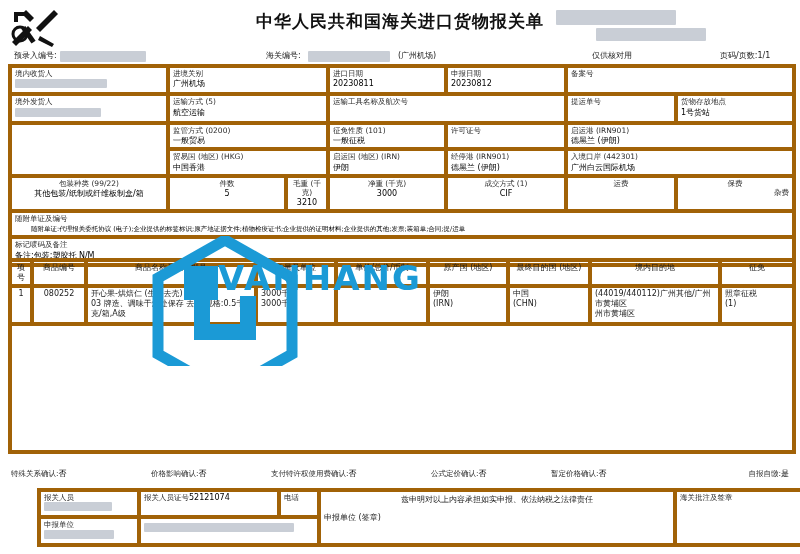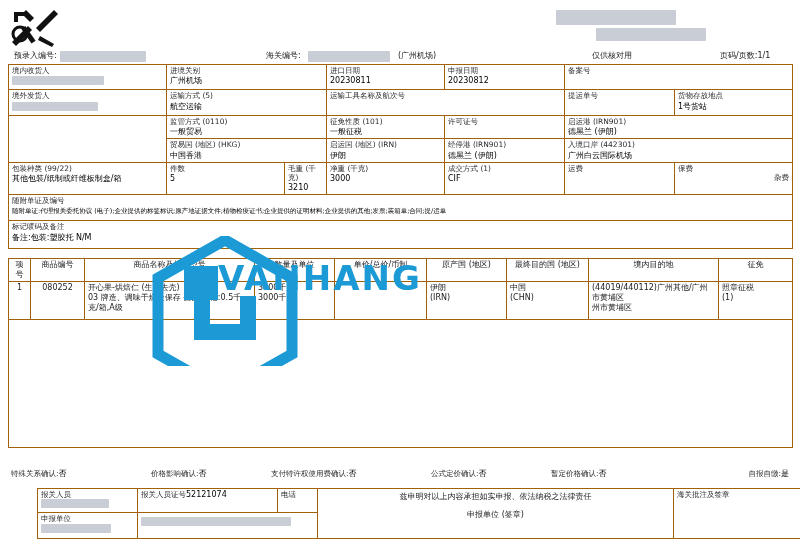--- a/index.html
+++ b/index.html
@@ -31,21 +31,21 @@
     border-radius:1px;
   }
 
   
   .tbl{
     position:absolute;
     border-collapse:collapse;
     table-layout:fixed;
   }
   .tbl td{
-    border:1px solid #a16207;
+    border:4px solid #a16207;
     vertical-align:top;
     padding:1px 3px;
     line-height:1.25;
     font-size:8px;
     height:12px;
   }
   .nb{border:none !important;}
   .lab{display:block;color:#2b2b2b;font-size:7.5px;}
   .value{display:block;color:#000;font-size:8px;margin-top:1px;}
 
@@ -58,41 +58,42 @@
   .wm-text{
     position:absolute;left:218px;top:258px;
     font-size:34px;font-weight:bold;color:#1b9ad6;letter-spacing:2px;
     font-family:"DejaVu Sans","Liberation Sans",sans-serif;
   }
   .wm-sub{
     position:absolute;left:190px;top:300px;
     font-size:21px;font-weight:bold;color:#1b9ad6;letter-spacing:6px;
   }
   .hexwrap{position:absolute;left:150px;top:236px;}
-  .tiny{font-size:6.5px;}
+  .tiny{font-size:6.5px;margin-left:16px;}
 </style>
 </head>
 <body>
 
 <div class="sheet">
 
   <div class="logo">
     <svg width="52" height="40" viewBox="0 0 52 40">
       <g fill="#111">
         <path d="M4 4 L14 4 L14 8 L8 8 L8 14 L4 14 Z"></path>
         <path d="M16 2 L24 10 L20 14 L12 6 Z"></path>
         <circle cx="10" cy="26" r="7" fill="none" stroke="#111" stroke-width="3"></circle>
         <path d="M26 20 L44 2 L48 6 L30 24 Z"></path>
         <path d="M30 28 L44 36 L42 39 L28 32 Z"></path>
         <rect x="16" y="18" width="5" height="18" transform="rotate(-35 18 27)"></rect>
         <path d="M2 34 L18 18 L22 22 L6 38 Z"></path>
       </g>
     </svg>
   </div>
 
+  <div class="title">中华人民共和国海关进口货物报关单</div>
   <div class="redact" style="position:absolute;left:556px;top:10px;width:120px;height:15px;"></div>
   <div class="redact" style="position:absolute;left:596px;top:28px;width:110px;height:13px;"></div>
 
   <div class="metarow">
     <span class="m" style="left:6px;">预录入编号:</span>
     <span class="m redact" style="left:52px;top:1px;width:86px;height:11px;"></span>
 
     <span class="m" style="left:258px;">海关编号:</span>
     <span class="m redact" style="left:300px;top:1px;width:82px;height:11px;"></span>
 
@@ -158,21 +159,21 @@
         <span class="lab">货物存放地点</span>
         <span class="value">1号货站</span>
       </td>
     </tr>
 
     <tr style="height:22px;">
       <td colspan="2" rowspan="2">
         <span class="lab">&nbsp;</span>
       </td>
       <td colspan="2">
-        <span class="lab">监管方式 (0110)</span>
+        <span class="lab">监管方式 (0200)</span>
         <span class="value">一般贸易</span>
       </td>
       <td>
         <span class="lab">征免性质 (101)</span>
         <span class="value">一般征税</span>
       </td>
       <td>
         <span class="lab">许可证号</span>
         <span class="value">&nbsp;</span>
       </td>
@@ -194,21 +195,21 @@
       <td>
         <span class="lab">经停港 (IRN901)</span>
         <span class="value">德黑兰 (伊朗)</span>
       </td>
       <td colspan="2">
         <span class="lab">入境口岸 (442301)</span>
         <span class="value">广州白云国际机场</span>
       </td>
     </tr>
 
-    <tr style="height:24px;">
+    <tr style="height:24px;text-align:center;">
       <td colspan="2">
         <span class="lab">包装种类 (99/22)</span>
         <span class="value">其他包装/纸制或纤维板制盒/箱</span>
       </td>
       <td>
         <span class="lab">件数</span>
         <span class="value">5</span>
       </td>
       <td>
         <span class="lab">毛重 (千克)</span>
@@ -343,21 +344,21 @@
         <span class="redact" style="width:68px;height:9px;"></span>
       </td>
       <td>
         <span class="lab" style="display:inline">报关人员证号</span><span class="value" style="display:inline">52121074</span>
       </td>
       <td>
         <span class="lab">电话</span>
       </td>
       <td rowspan="2" colspan="2">
         <div style="text-align:center;padding-top:2px;">兹申明对以上内容承担如实申报、依法纳税之法律责任</div>
-        <div style="text-align:center;padding-top:8px;">申报单位 (签章)</div>
+        <div style="text-align:left;padding-top:8px;">申报单位 (签章)</div>
       </td>
       <td rowspan="2">
         <span class="lab">海关批注及签章</span>
       </td>
     </tr>
     <tr style="height:26px;">
       <td>
         <span class="lab">申报单位</span>
         <span class="redact" style="width:70px;height:9px;"></span>
       </td>

